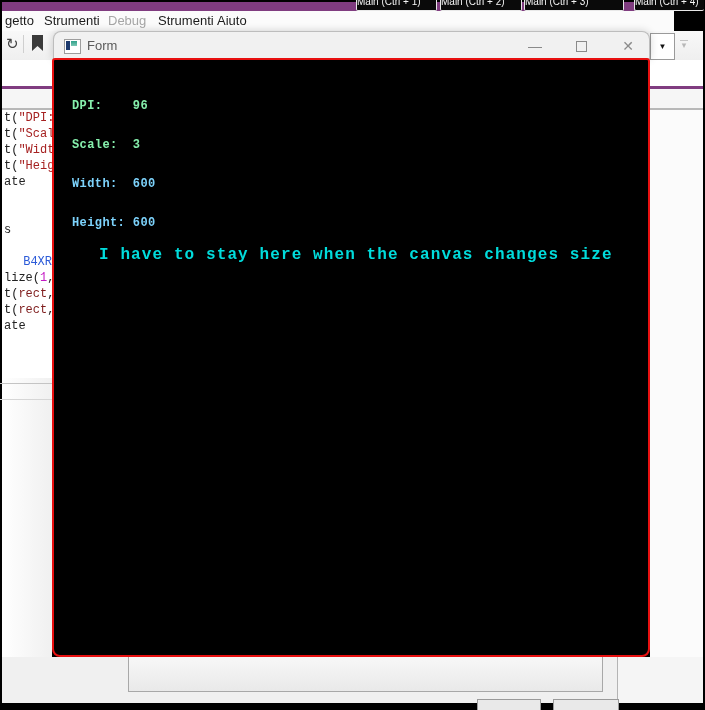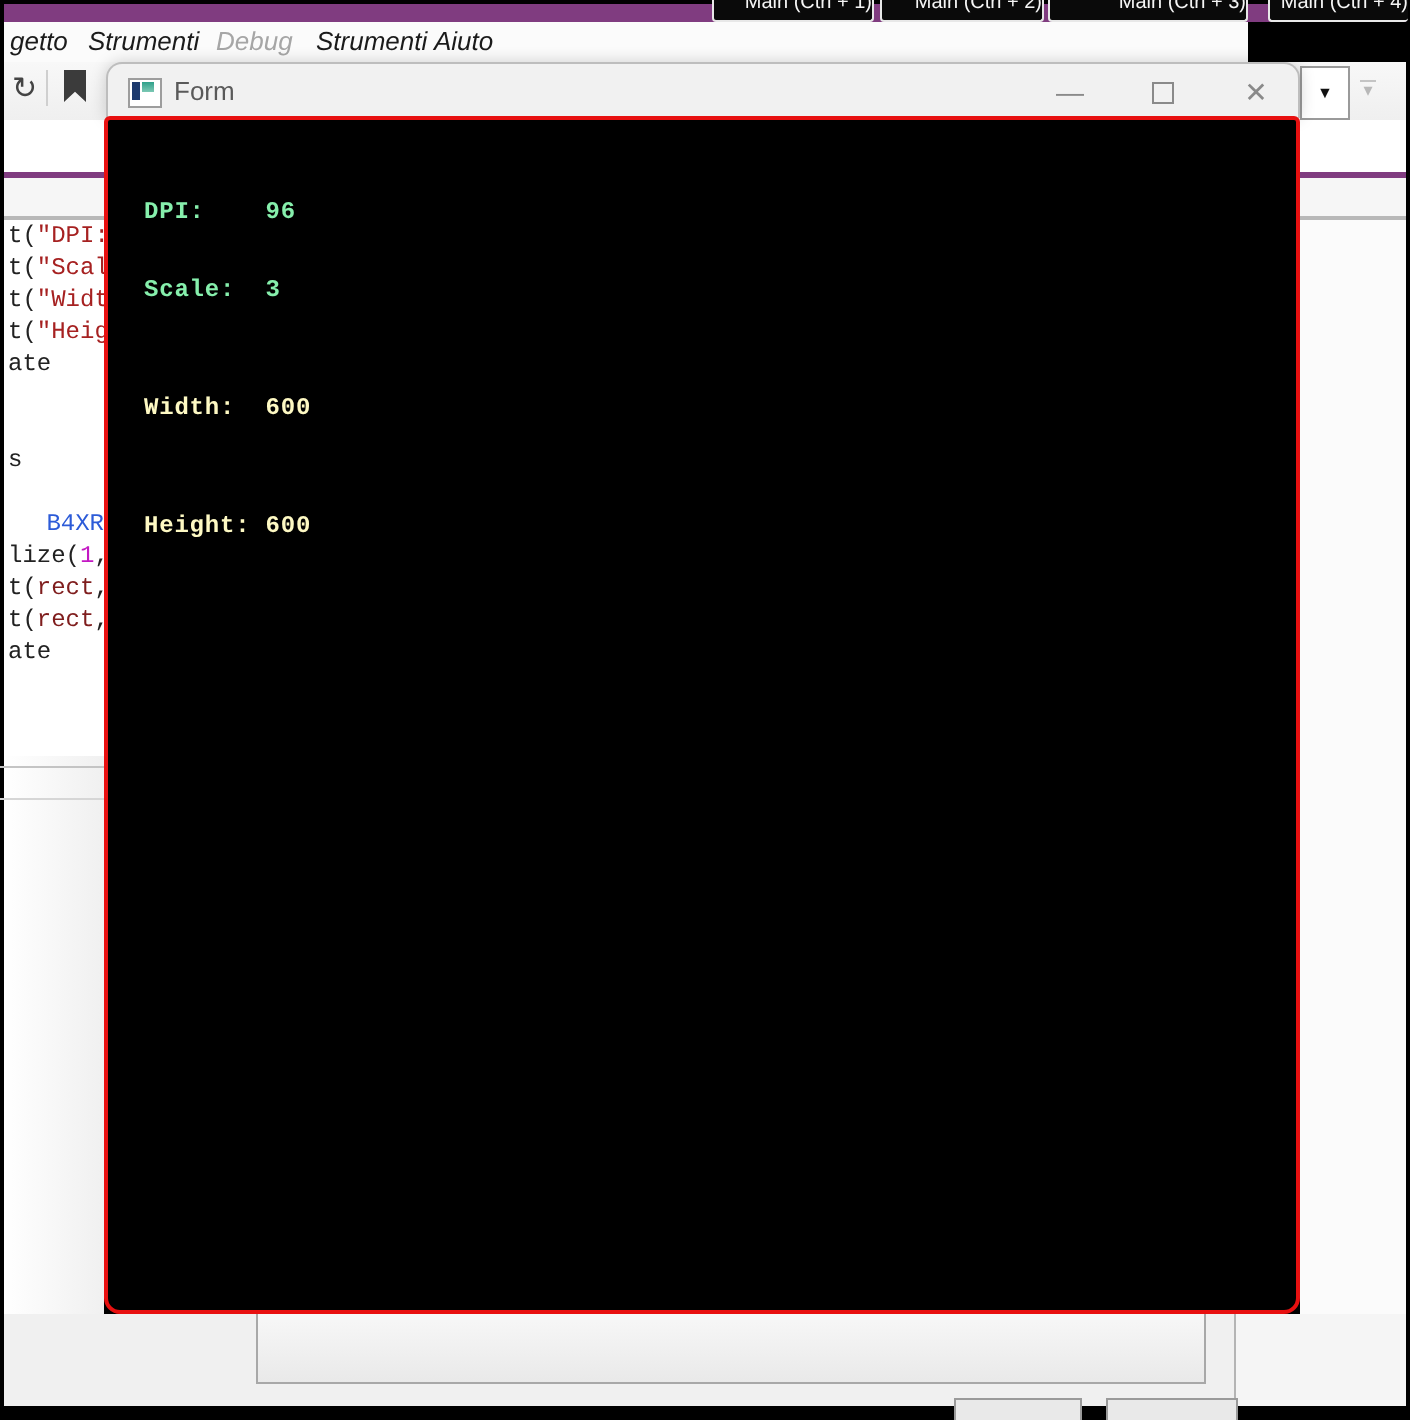--- a/index.html
+++ b/index.html
@@ -7,26 +7,26 @@
     width:705px;height:710px;position:relative;overflow:hidden;
     background:#000;font-family:"Liberation Sans",sans-serif;
     -webkit-font-smoothing:antialiased;
   }
   .abs{position:absolute;}
   
   .purple-bar{left:2px;top:2px;width:701px;height:9px;background:#803c80;z-index:1;}
   .top-btn{
     top:0;height:10px;z-index:30;background:#0a0a0a;
     border:1px solid #e8e8e8;border-top:none;border-radius:0 0 2px 2px;
-    overflow:hidden;color:#f5f5f5;font-size:10px;text-align:right;
+    overflow:hidden;color:#f5f5f5;font-size:10px;text-align:left;
     line-height:17px;margin:0;white-space:nowrap;
   }
   .top-btn span{position:relative;top:-7px;}
-  .menubar{left:2px;top:11px;width:622px;height:20px;background:#fbfbfb;
-    border-bottom:1px solid #e3e3e3;z-index:2;font-style:italic;}
+  .menubar{left:2px;top:11px;width:672px;height:20px;background:#fbfbfb;
+    border-bottom:1px solid #e3e3e3;z-index:2;}
   .menu-item{top:2px;font-size:13px;color:#1b1b1b;cursor:default;}
   .menu-item.disabled{color:#a6a6a6;text-align:right;}
   .toolbar{left:2px;top:31px;width:701px;height:29px;
     background:linear-gradient(#f8f8f8,#efefef);z-index:2;}
   .redo-icon{left:6px;top:35px;font-size:15px;color:#444;z-index:3;}
   .tb-sep{left:23px;top:35px;width:1px;height:18px;background:#cfcfcf;z-index:3;}
   .bookmark-icon{left:32px;top:35px;width:11px;height:16px;background:#3b3b3b;
     clip-path:polygon(0 0,100% 0,100% 100%,50% 68%,0 100%);z-index:3;}
   .combo{left:650px;top:33px;width:23px;height:25px;background:#fff;
     border:1px solid #9a9a9a;z-index:3;font-size:8px;color:#111;
@@ -75,21 +75,21 @@
   .win-ctl{top:5px;width:26px;height:18px;text-align:center;color:#8a8a8a;
     font-size:14px;line-height:18px;}
   .win-max-box{position:absolute;left:8px;top:4px;width:9px;height:9px;
     border:1px solid #8a8a8a;}
   
   .canvas{left:52px;top:58px;width:594px;height:595px;background:#000;
     border:2px solid #e81010;border-radius:3px 3px 8px 8px;z-index:11;}
   .cv-info{left:18px;top:14px;font-family:"Liberation Mono","DejaVu Sans Mono",monospace;
     font-weight:bold;font-size:12px;line-height:13px;letter-spacing:0.4px;white-space:pre;}
   .cv-info .w{color:#86efac;}
-  .cv-info .y{color:#fef9c3;margin-top:20px;}
+  .cv-info .y{color:#7dd3fc;}
   .cv-center{left:45px;top:186px;font-family:"Liberation Mono","DejaVu Sans Mono",monospace;
     font-weight:bold;font-size:16px;color:#00dcdc;letter-spacing:1.1px;white-space:pre;}
 </style>
 </head>
 <body>
 
 <div class="abs purple-bar"></div>
 
 <div class="abs top-btn" style="left:356px;width:79px;"><span>Main (Ctrl + 1)</span></div>
 <div class="abs top-btn" style="left:440px;width:80px;"><span>Main (Ctrl + 2)</span></div>
@@ -157,13 +157,14 @@
   <div class="abs win-ctl" style="left:561px;"><span>✕</span></div>
 </div>
 
 <div class="abs canvas">
   <div class="abs cv-info">
     <div class="w">DPI:    96</div>
     <div class="w">Scale:  3</div>
     <div class="y">Width:  600</div>
     <div class="y">Height: 600</div>
   </div>
+  <div class="abs cv-center">I have to stay here when the canvas changes size</div>
 </div>
 
 </body></html>

